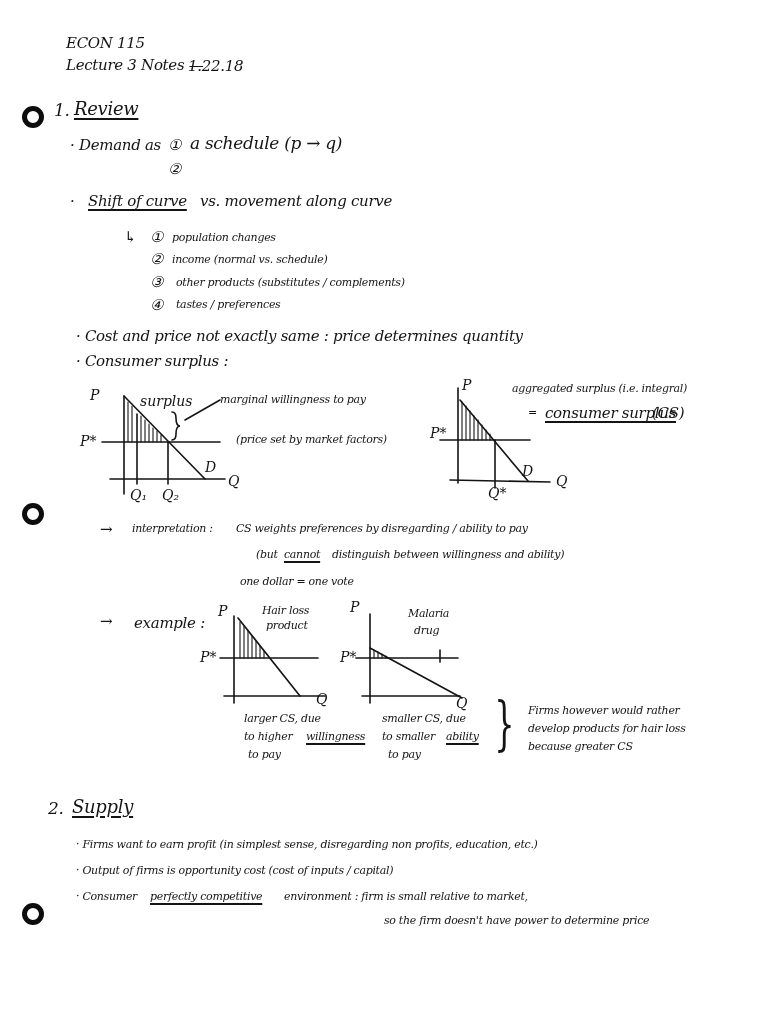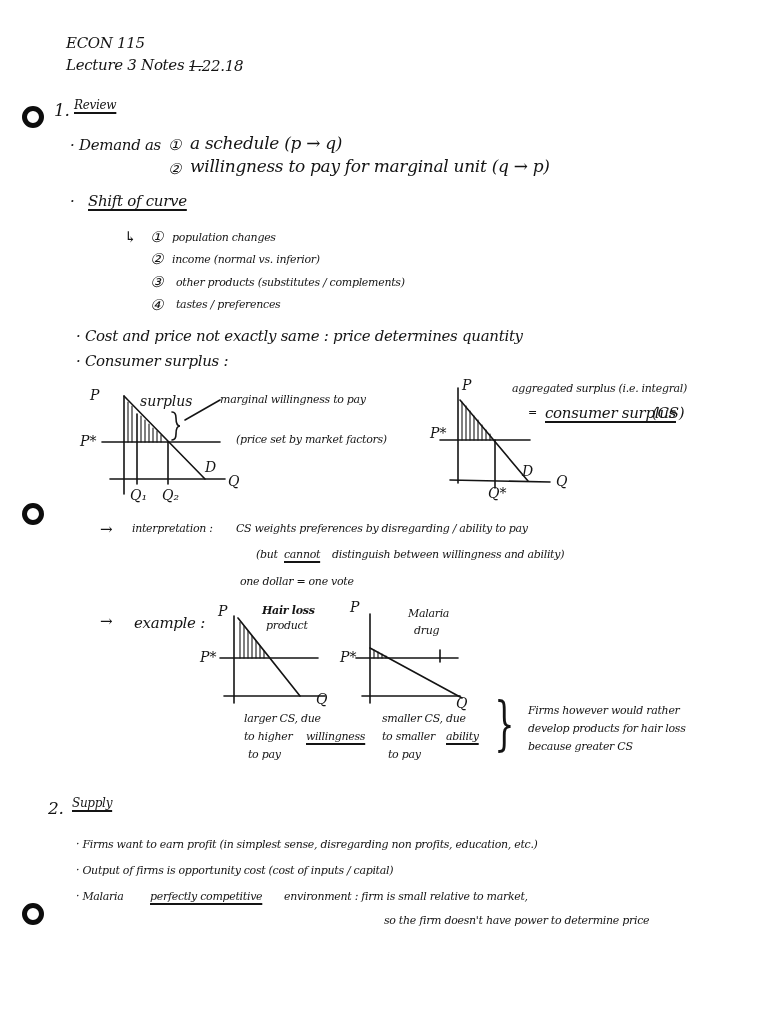--- a/index.html
+++ b/index.html
@@ -2,21 +2,21 @@
 <html><head>
   <meta charset="utf-8">
   <style>
     * { margin: 0; padding: 0; box-sizing: border-box; }
     html, body { width: 768px; height: 1024px; background: #ffffff; overflow: hidden; }
     body { position: relative; font-family: "DejaVu Sans", sans-serif; color: #111; }
     .page { position: absolute; left: 0; top: 0; width: 768px; height: 1024px; background: #fff; }
     .t { position: absolute; white-space: nowrap; font-family: "DejaVu Serif", serif; font-style: italic; color: #141414; letter-spacing: -0.3px; }
     .sm { font-size: 15px; }
     .md { font-size: 17px; }
-    .lg { font-size: 12px; }
+    .lg { font-size: 18px; }
     .xs { font-size: 11px; }
     .u { text-decoration: underline; text-decoration-thickness: 1.5px; text-underline-offset: 3px; }
     .hole { position: absolute; width: 22px; height: 22px; border: 5px solid #0d0d0d; border-radius: 50%; }
     svg.g { position: absolute; overflow: visible; }
     svg.g line, svg.g path, svg.g polyline { stroke: #141414; stroke-width: 1.6; fill: none; stroke-linecap: round; }
     svg.g text { font-family: "DejaVu Serif", serif; font-style: italic; font-size: 14px; fill: #141414; }
     .hatch line { stroke-width: 1.1 !important; }
     .brace { position: absolute; font-family: "DejaVu Serif", serif; font-size: 58px; color: #141414; transform: scaleX(0.55); }
   </style>
 </head>
@@ -32,30 +32,30 @@
   <div class="t sm" style="left:66px; top:56px;">Lecture 3 Notes —</div>
   <div class="t sm" style="left:188px; top:57px;">1.22.18</div>
 
   <div class="t md" style="left:54px; top:100px;">1.</div>
   <div class="t lg u" style="left:74px; top:98px;">Review</div>
 
   <div class="t sm" style="left:70px; top:136px;">· Demand as</div>
   <div class="t sm" style="left:168px; top:136px;">①</div>
   <div class="t md" style="left:190px; top:133px;">a schedule (p → q)</div>
   <div class="t sm" style="left:168px; top:160px;">②</div>
-  <div class="t md" style="left:190px; top:156px;">willingness to pay for marginal unit (q → p)</div>
 
   <div class="t sm" style="left:70px; top:192px;">·</div>
   <div class="t sm u" style="left:88px; top:192px;">Shift of curve</div>
+  <div class="t sm" style="left:200px; top:192px;">vs. movement along curve</div>
 
   <div class="t sm" style="left:124px; top:228px;">↳</div>
   <div class="t sm" style="left:150px; top:228px;">①</div>
   <div class="t xs" style="left:172px; top:231px;">population changes</div>
   <div class="t sm" style="left:150px; top:250px;">②</div>
-  <div class="t xs" style="left:172px; top:253px;">income (normal vs. inferior)</div>
+  <div class="t xs" style="left:172px; top:253px;">income (normal vs. schedule)</div>
   <div class="t sm" style="left:150px; top:273px;">③</div>
   <div class="t xs" style="left:176px; top:276px;">other products (substitutes / complements)</div>
   <div class="t sm" style="left:150px; top:296px;">④</div>
   <div class="t xs" style="left:176px; top:298px;">tastes / preferences</div>
 
   <div class="t sm" style="left:76px; top:327px;">· Cost and price not exactly same : price determines quantity</div>
   <div class="t sm" style="left:76px; top:352px;">· Consumer surplus :</div>
 
   <svg class="g" style="left:80px; top:384px;" width="180" height="120">
     <line x1="44" y1="12" x2="44" y2="110"></line>
@@ -138,21 +138,21 @@
       <line x1="48" y1="31" x2="48" y2="58"></line>
       <line x1="52" y1="36" x2="52" y2="58"></line>
       <line x1="56" y1="41" x2="56" y2="58"></line>
       <line x1="60" y1="46" x2="60" y2="58"></line>
       <line x1="64" y1="51" x2="64" y2="58"></line>
     </g>
     <text x="18" y="16" font-size="12">P</text>
     <text x="0" y="62" font-size="11">P*</text>
     <text x="116" y="104" font-size="12">Q</text>
   </svg>
-  <div class="t xs" style="left:262px; top:604px;font-weight:bold;">Hair loss</div>
+  <div class="t xs" style="left:262px; top:604px;">Hair loss</div>
   <div class="t xs" style="left:266px; top:619px;">product</div>
 
   <svg class="g" style="left:340px; top:600px;" width="130" height="110">
     <line x1="30" y1="14" x2="30" y2="103"></line>
     <line x1="16" y1="58" x2="118" y2="58"></line>
     <line x1="22" y1="96" x2="120" y2="96"></line>
     <line x1="30" y1="48" x2="122" y2="98"></line>
     <line x1="100" y1="50" x2="100" y2="62"></line>
     <g class="hatch">
       <line x1="34" y1="50" x2="34" y2="58"></line>
@@ -180,18 +180,18 @@
   <div class="brace" style="left:486px; top:690px;">}</div>
   <div class="t xs" style="left:528px; top:704px;">Firms however would rather</div>
   <div class="t xs" style="left:528px; top:722px;">develop products for hair loss</div>
   <div class="t xs" style="left:528px; top:740px;">because greater CS</div>
 
   <div class="t md" style="left:48px; top:798px;">2.</div>
   <div class="t lg u" style="left:72px; top:796px;">Supply</div>
 
   <div class="t xs" style="left:76px; top:864px;">· Output of firms is opportunity cost (cost of inputs / capital)</div>
   <div class="t xs" style="left:76px; top:838px;">· Firms want to earn profit (in simplest sense, disregarding non profits, education, etc.)</div>
-  <div class="t xs" style="left:76px; top:890px;">· Malaria</div>
+  <div class="t xs" style="left:76px; top:890px;">· Consumer</div>
   <div class="t xs u" style="left:150px; top:890px;">perfectly competitive</div>
   <div class="t xs" style="left:284px; top:890px;">environment : firm is small relative to market,</div>
   <div class="t xs" style="left:384px; top:914px;">so the firm doesn't have power to determine price</div>
 
 </div>
 
 </body></html>

